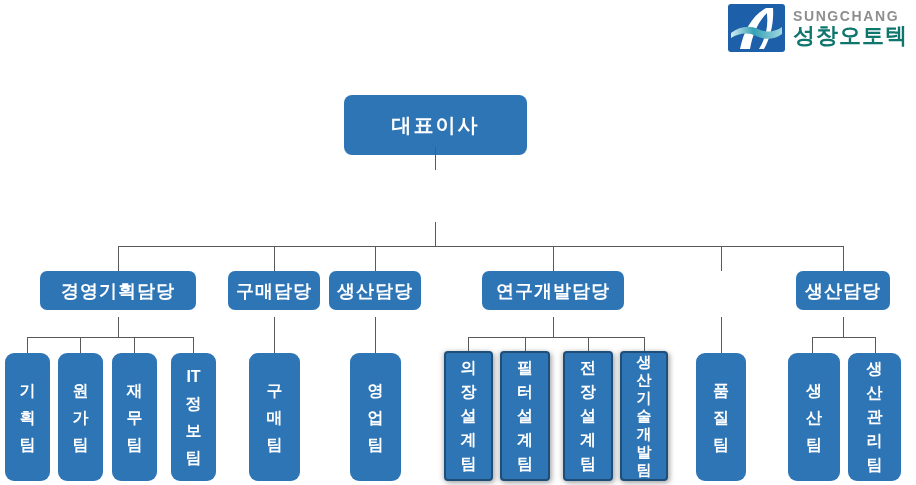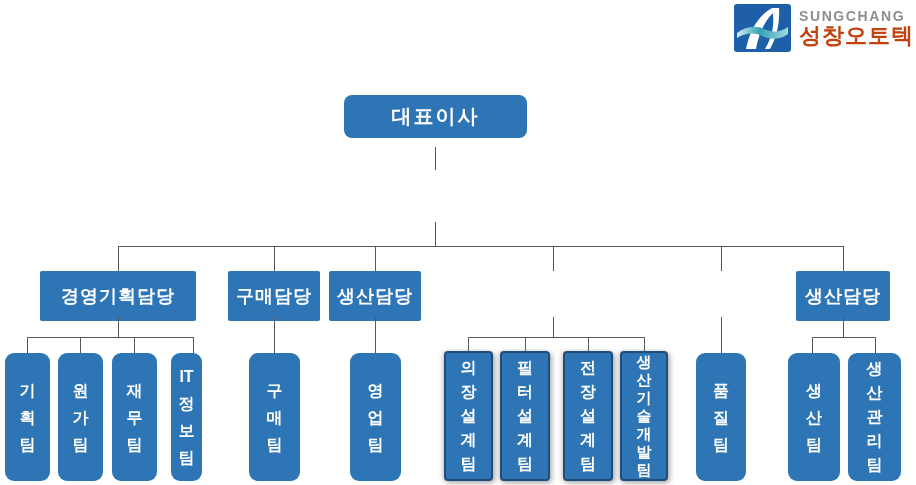--- a/index.html
+++ b/index.html
@@ -3,31 +3,31 @@
 <meta charset="utf-8">
 <style>
   html,body{margin:0;padding:0;background:#fff;}
   *{box-sizing:border-box;}
   .canvas{
     position:relative;width:916px;height:485px;background:#ffffff;overflow:hidden;
     font-family:"Liberation Sans","DejaVu Sans",sans-serif;
     --node-blue:#2E75B6;--node-border:#1F4E79;--conn:#595959;
   }
   
-  .logo{position:absolute;top:4px;right:2px;display:flex;align-items:center;gap:8px;}
+  .logo{position:absolute;top:4px;right:8px;display:flex;align-items:center;gap:8px;}
   .logo-text{display:flex;flex-direction:column;align-items:flex-start;}
   .logo-en{font-size:14px;font-weight:bold;letter-spacing:1.6px;color:#8E8E91;line-height:16px;}
-  .logo-ko{font-size:22px;font-weight:bold;letter-spacing:1px;color:#c2410c;line-height:24px;}
+  .logo-ko{font-size:22px;font-weight:bold;letter-spacing:1px;color:#0f766e;line-height:24px;}
   
   .node{
     position:absolute;background:var(--node-blue);color:#fff;font-weight:bold;
     display:flex;align-items:center;justify-content:center;text-align:center;
   }
-  .lvl1{height:43px;border-radius:8px;font-size:20px;letter-spacing:2px;}
-  .lvl2{top:271px;height:50px;border-radius:2px;font-size:18px;letter-spacing:1px;}
+  .lvl1{height:60px;border-radius:8px;font-size:20px;letter-spacing:2px;}
+  .lvl2{top:271px;height:39px;border-radius:7px;font-size:18px;letter-spacing:1px;}
   .team{top:353px;height:128px;border-radius:9px;font-size:16px;line-height:27px;letter-spacing:0;}
   .team.ch5{line-height:24px;}
   .team.bordered{top:351px;height:130px;border-radius:4px;border:2px solid var(--node-border);
     box-shadow:2px 2px 5px rgba(110,110,110,.55),-2px 0 4px rgba(150,150,150,.35);}
   .team.ch7{line-height:18px;font-size:15px;}
   
   .line{position:absolute;background:var(--conn);}
   .v{width:1px;}
   .h{height:1px;}
 </style>
@@ -64,20 +64,21 @@
   <div class="line v" style="left:118px;top:246px;height:25px;"></div>
   <div class="line v" style="left:274px;top:246px;height:25px;"></div>
   <div class="line v" style="left:375px;top:246px;height:25px;"></div>
   <div class="line v" style="left:553px;top:246px;height:25px;"></div>
   <div class="line v" style="left:721px;top:246px;height:25px;"></div>
   <div class="line v" style="left:843px;top:246px;height:25px;"></div>
 
   <div class="node lvl2" style="left:40px;width:156px;">경영기획담당</div>
   <div class="node lvl2" style="left:228px;width:92px;">구매담당</div>
   <div class="node lvl2" style="left:329px;width:92px;">생산담당</div>
+  <div class="node lvl2" style="left:482px;width:142px;">연구개발담당</div>
   <div class="node lvl2" style="left:796px;width:94px;">생산담당</div>
 
   <div class="line v" style="left:118px;top:317px;height:20px;"></div>
   <div class="line h" style="left:27px;top:337px;width:167px;"></div>
   <div class="line v" style="left:27px;top:337px;height:16px;"></div>
   <div class="line v" style="left:80px;top:337px;height:16px;"></div>
   <div class="line v" style="left:134px;top:337px;height:16px;"></div>
   <div class="line v" style="left:193px;top:337px;height:16px;"></div>
 
   <div class="line v" style="left:274px;top:317px;height:36px;"></div>
@@ -99,21 +100,21 @@
 
   <div class="node team" style="left:5px;width:45px;">
       <div>기<br>획<br>팀</div>
     </div>
   <div class="node team" style="left:58px;width:45px;">
       <div>원<br>가<br>팀</div>
     </div>
   <div class="node team" style="left:112px;width:45px;">
       <div>재<br>무<br>팀</div>
     </div>
-  <div class="node team" style="left:171px;width:31px;">
+  <div class="node team" style="left:171px;width:45px;">
       <div>IT<br>정<br>보<br>팀</div>
     </div>
 
   <div class="node team" style="left:249px;width:51px;">
       <div>구<br>매<br>팀</div>
     </div>
 
   <div class="node team" style="left:350px;width:51px;">
       <div>영<br>업<br>팀</div>
     </div>

